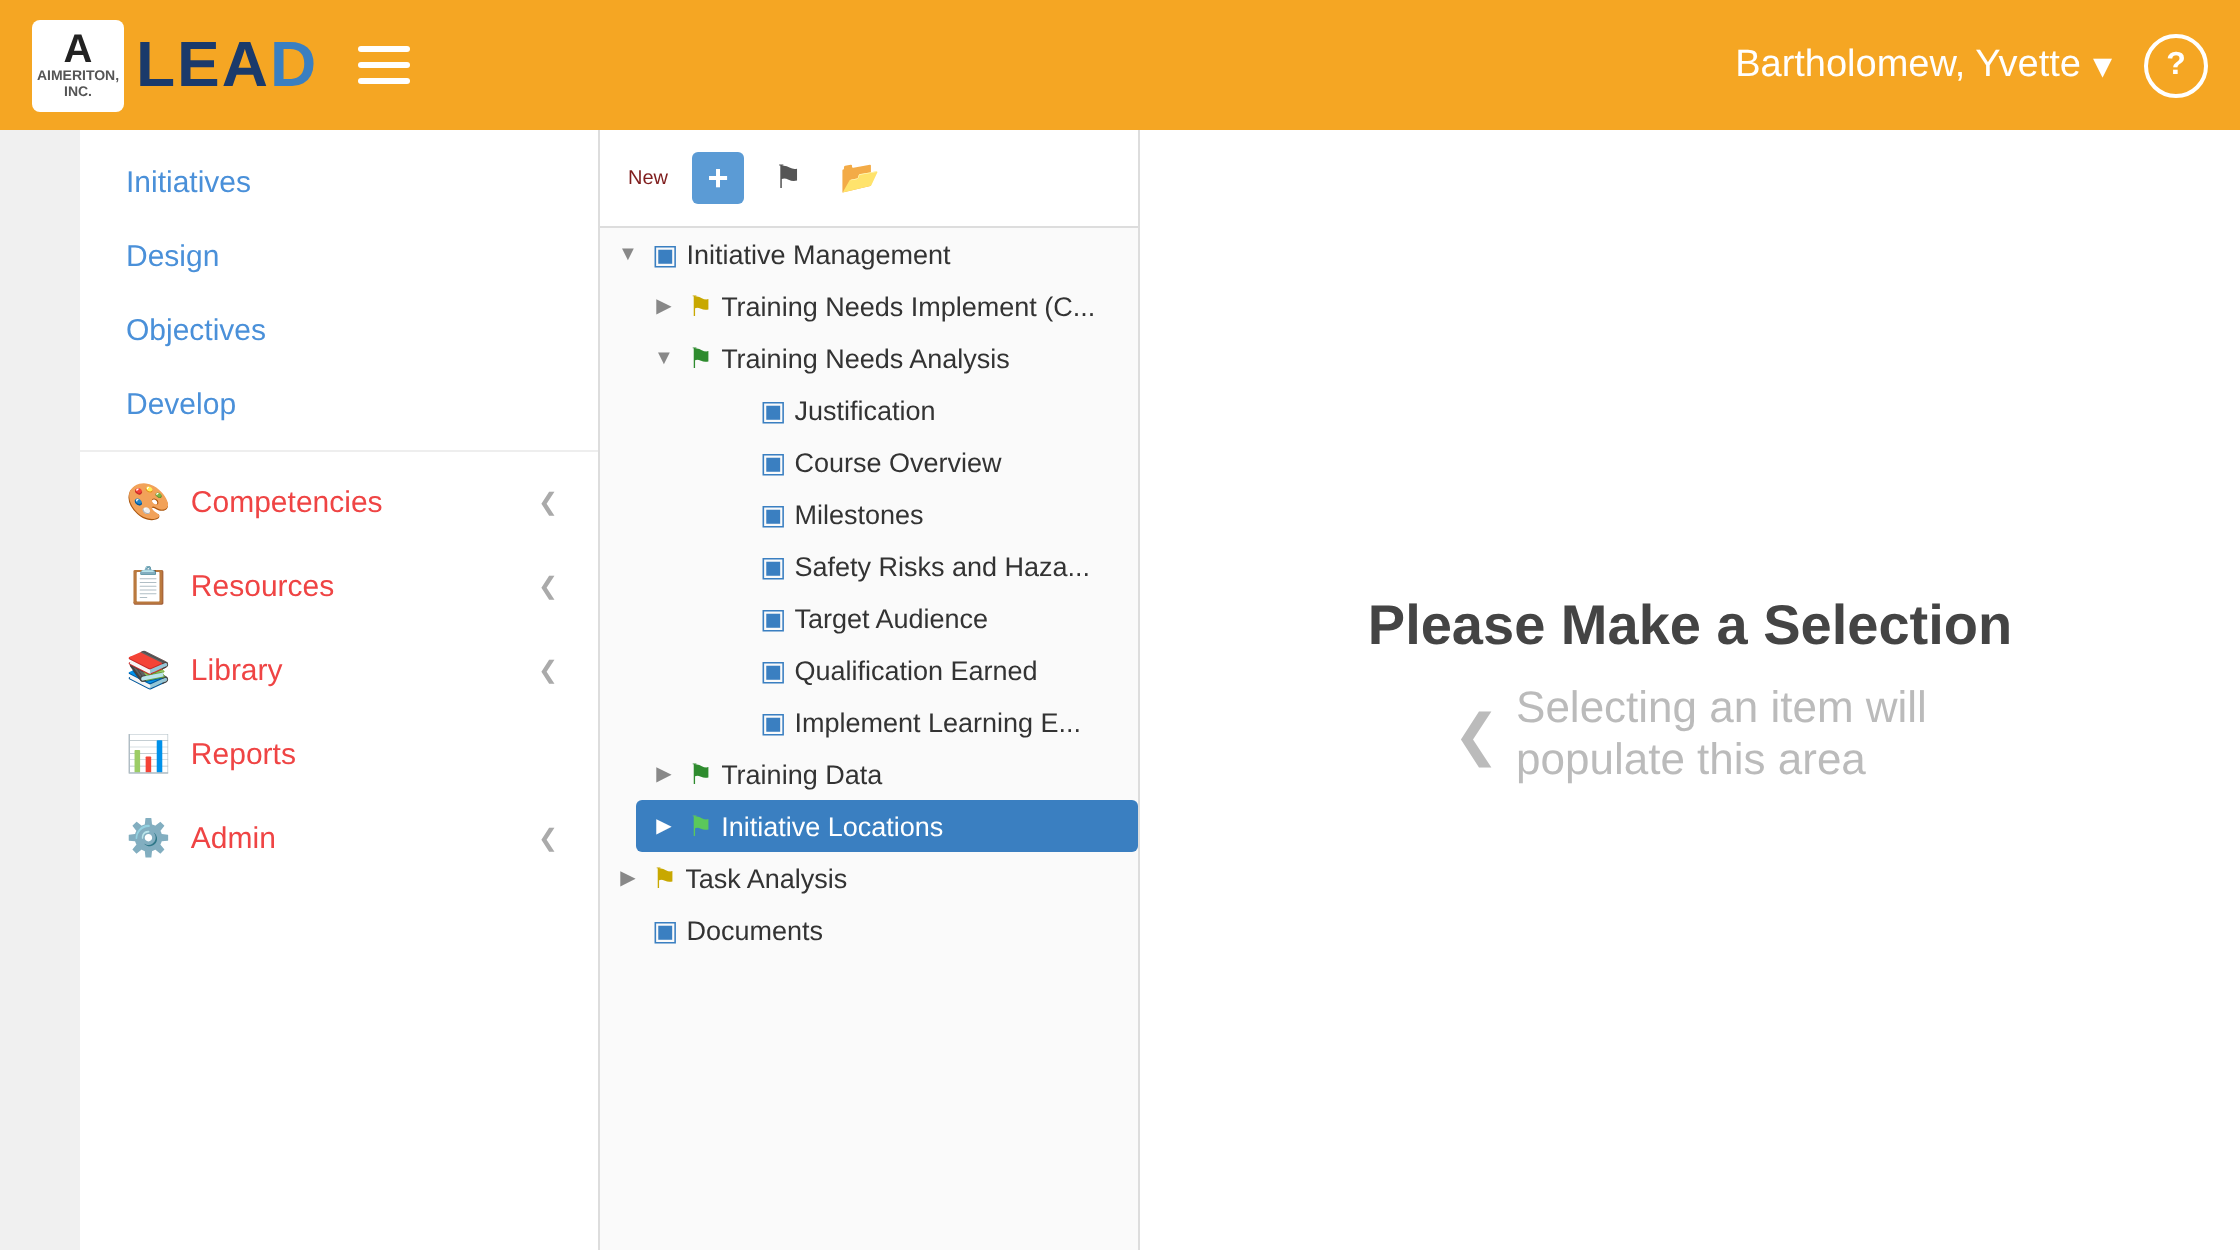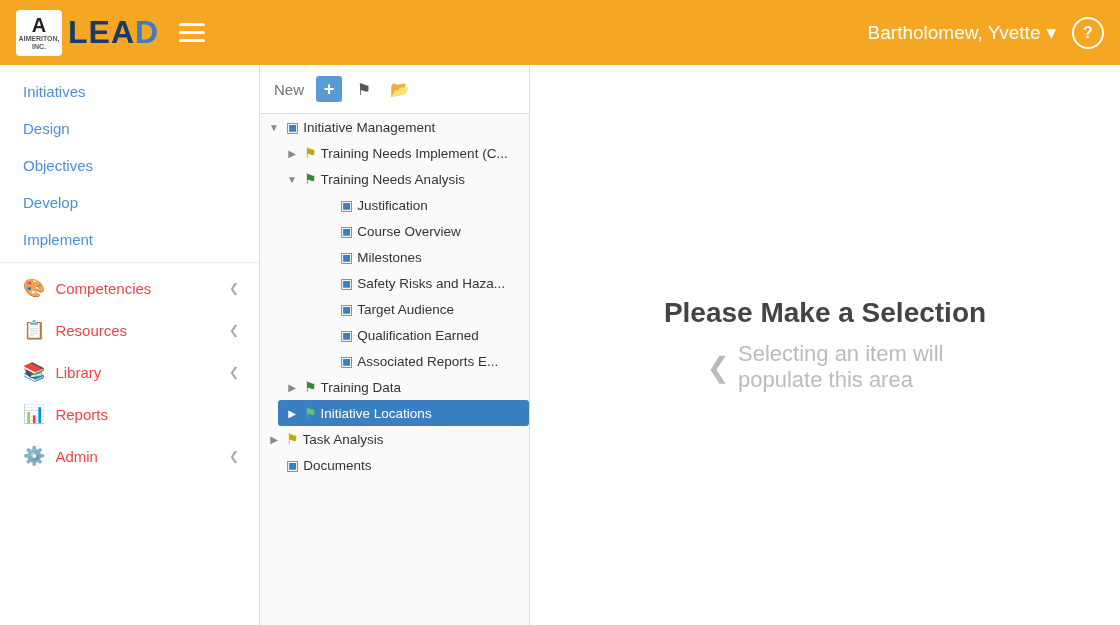--- a/index.html
+++ b/index.html
@@ -42,20 +42,21 @@
       background: none;
       color: #fff; font-size: 16px; font-weight: 700;
       cursor: pointer; display: flex; align-items: center; justify-content: center;
     }
 
     
     .main-layout {
       display: flex;
       margin-top: 65px;
       height: calc(625px - 65px);
+      margin-left: 40px;
     }
 
     
     .sidebar {
       width: 260px;
       min-width: 260px;
       background: #fff;
       border-right: 1px solid #ddd;
       overflow-y: auto;
       padding-top: 8px;
@@ -93,21 +94,21 @@
       flex-direction: column;
       overflow: hidden;
     }
     .tree-toolbar {
       display: flex; align-items: center;
       padding: 10px 14px;
       gap: 8px;
       border-bottom: 1px solid #ddd;
       background: #fff;
     }
-    .tree-toolbar-label { font-size: 15px; color: #737373; margin-right: 4px; }
+    .tree-toolbar-label { font-size: 10px; color: #7f1d1d; margin-right: 4px; }
     .toolbar-btn {
       width: 28px; height: 28px;
       background: none; border: none; cursor: pointer;
       display: flex; align-items: center; justify-content: center;
       font-size: 16px; color: #555;
       border-radius: 3px;
     }
     .add-btn {
       width: 26px; height: 26px;
       background: #5b9bd5; border: none; border-radius: 3px;
@@ -197,23 +198,20 @@
       <span>Initiatives</span>
     </div>
     <div class="sidebar-item">
       <span>Design</span>
     </div>
     <div class="sidebar-item">
       <span>Objectives</span>
     </div>
     <div class="sidebar-item">
       <span>Develop</span>
-    </div>
-    <div class="sidebar-item">
-      <span>Implement</span>
     </div>
     <div class="sidebar-divider"></div>
 
     <div class="sidebar-item has-icon">
       <span class="sidebar-icon">🎨</span>
       <span class="sidebar-label">Competencies</span>
       <span class="sidebar-arrow">❮</span>
     </div>
     <div class="sidebar-item has-icon">
       <span class="sidebar-icon">📋</span>
@@ -299,21 +297,21 @@
                 <span class="tree-node-label">Target Audience</span>
               </div>
               <div class="tree-node-row">
                 <span class="tree-expand-btn"></span>
                 <span class="tree-node-icon doc-icon">▣</span>
                 <span class="tree-node-label">Qualification Earned</span>
               </div>
               <div class="tree-node-row">
                 <span class="tree-expand-btn"></span>
                 <span class="tree-node-icon doc-icon">▣</span>
-                <span class="tree-node-label">Associated Reports E...</span>
+                <span class="tree-node-label">Implement Learning E...</span>
               </div>
             </div>
 
             <div class="tree-node-row">
               <span class="tree-expand-btn">▶</span>
               <span class="tree-node-icon flag-green">⚑</span>
               <span class="tree-node-label">Training Data</span>
             </div>
 
             <div class="tree-node-row selected">

